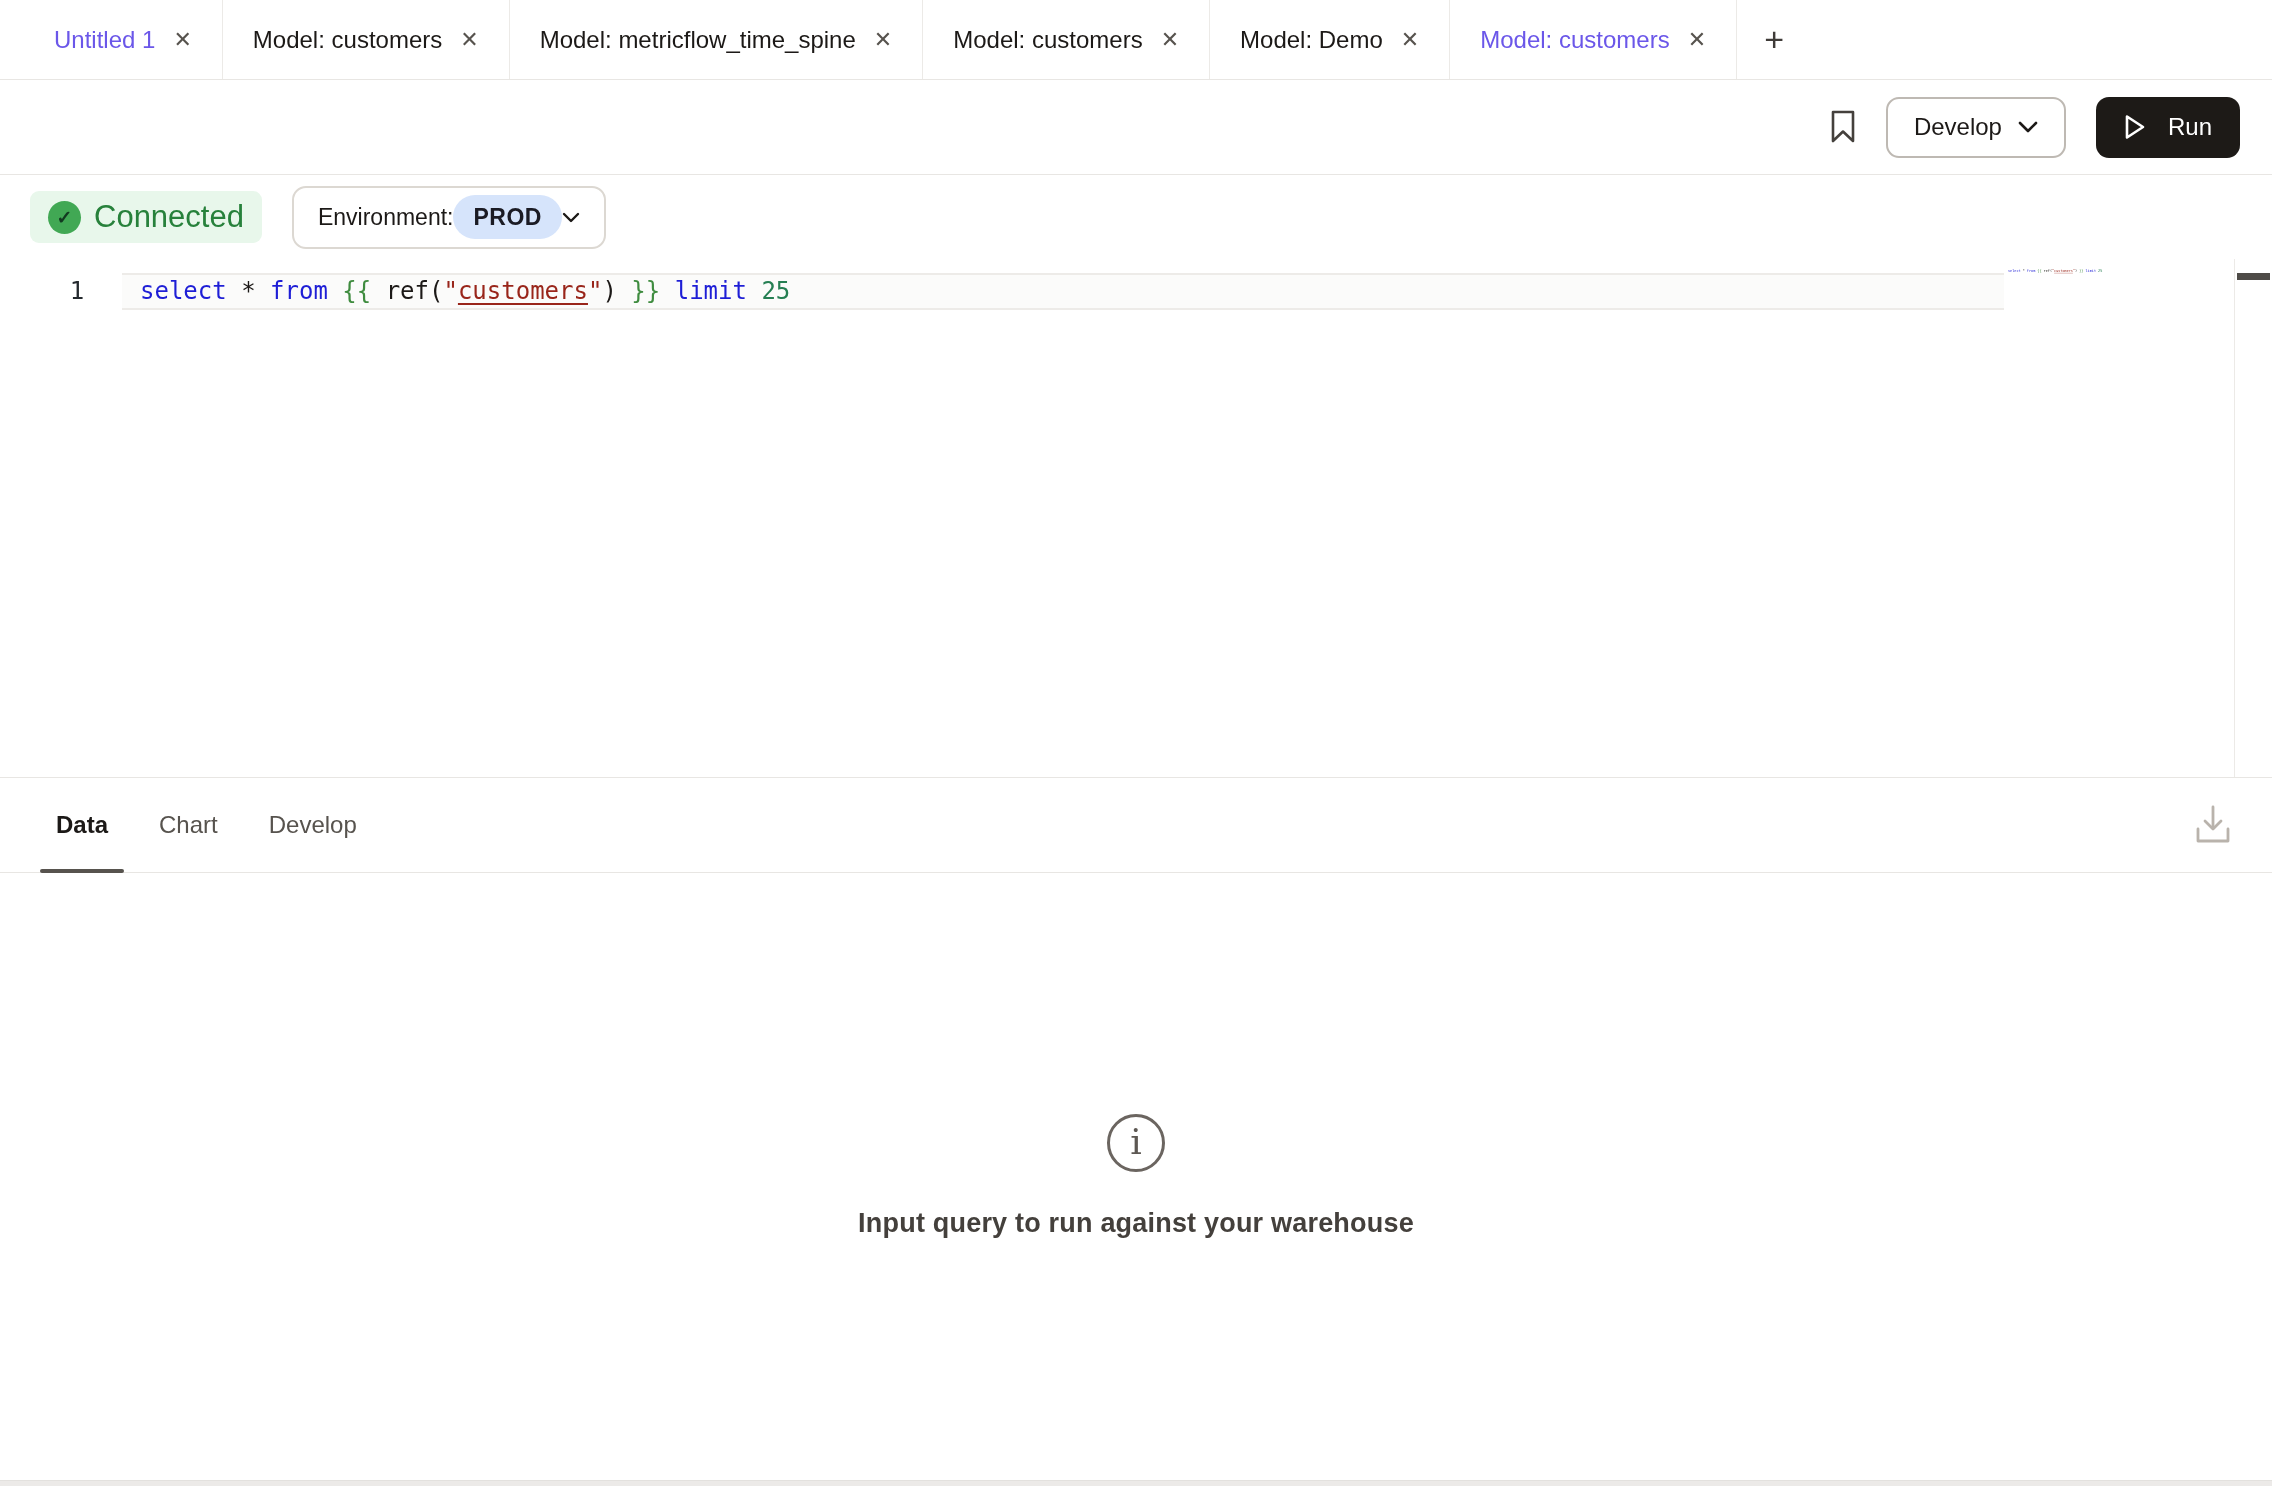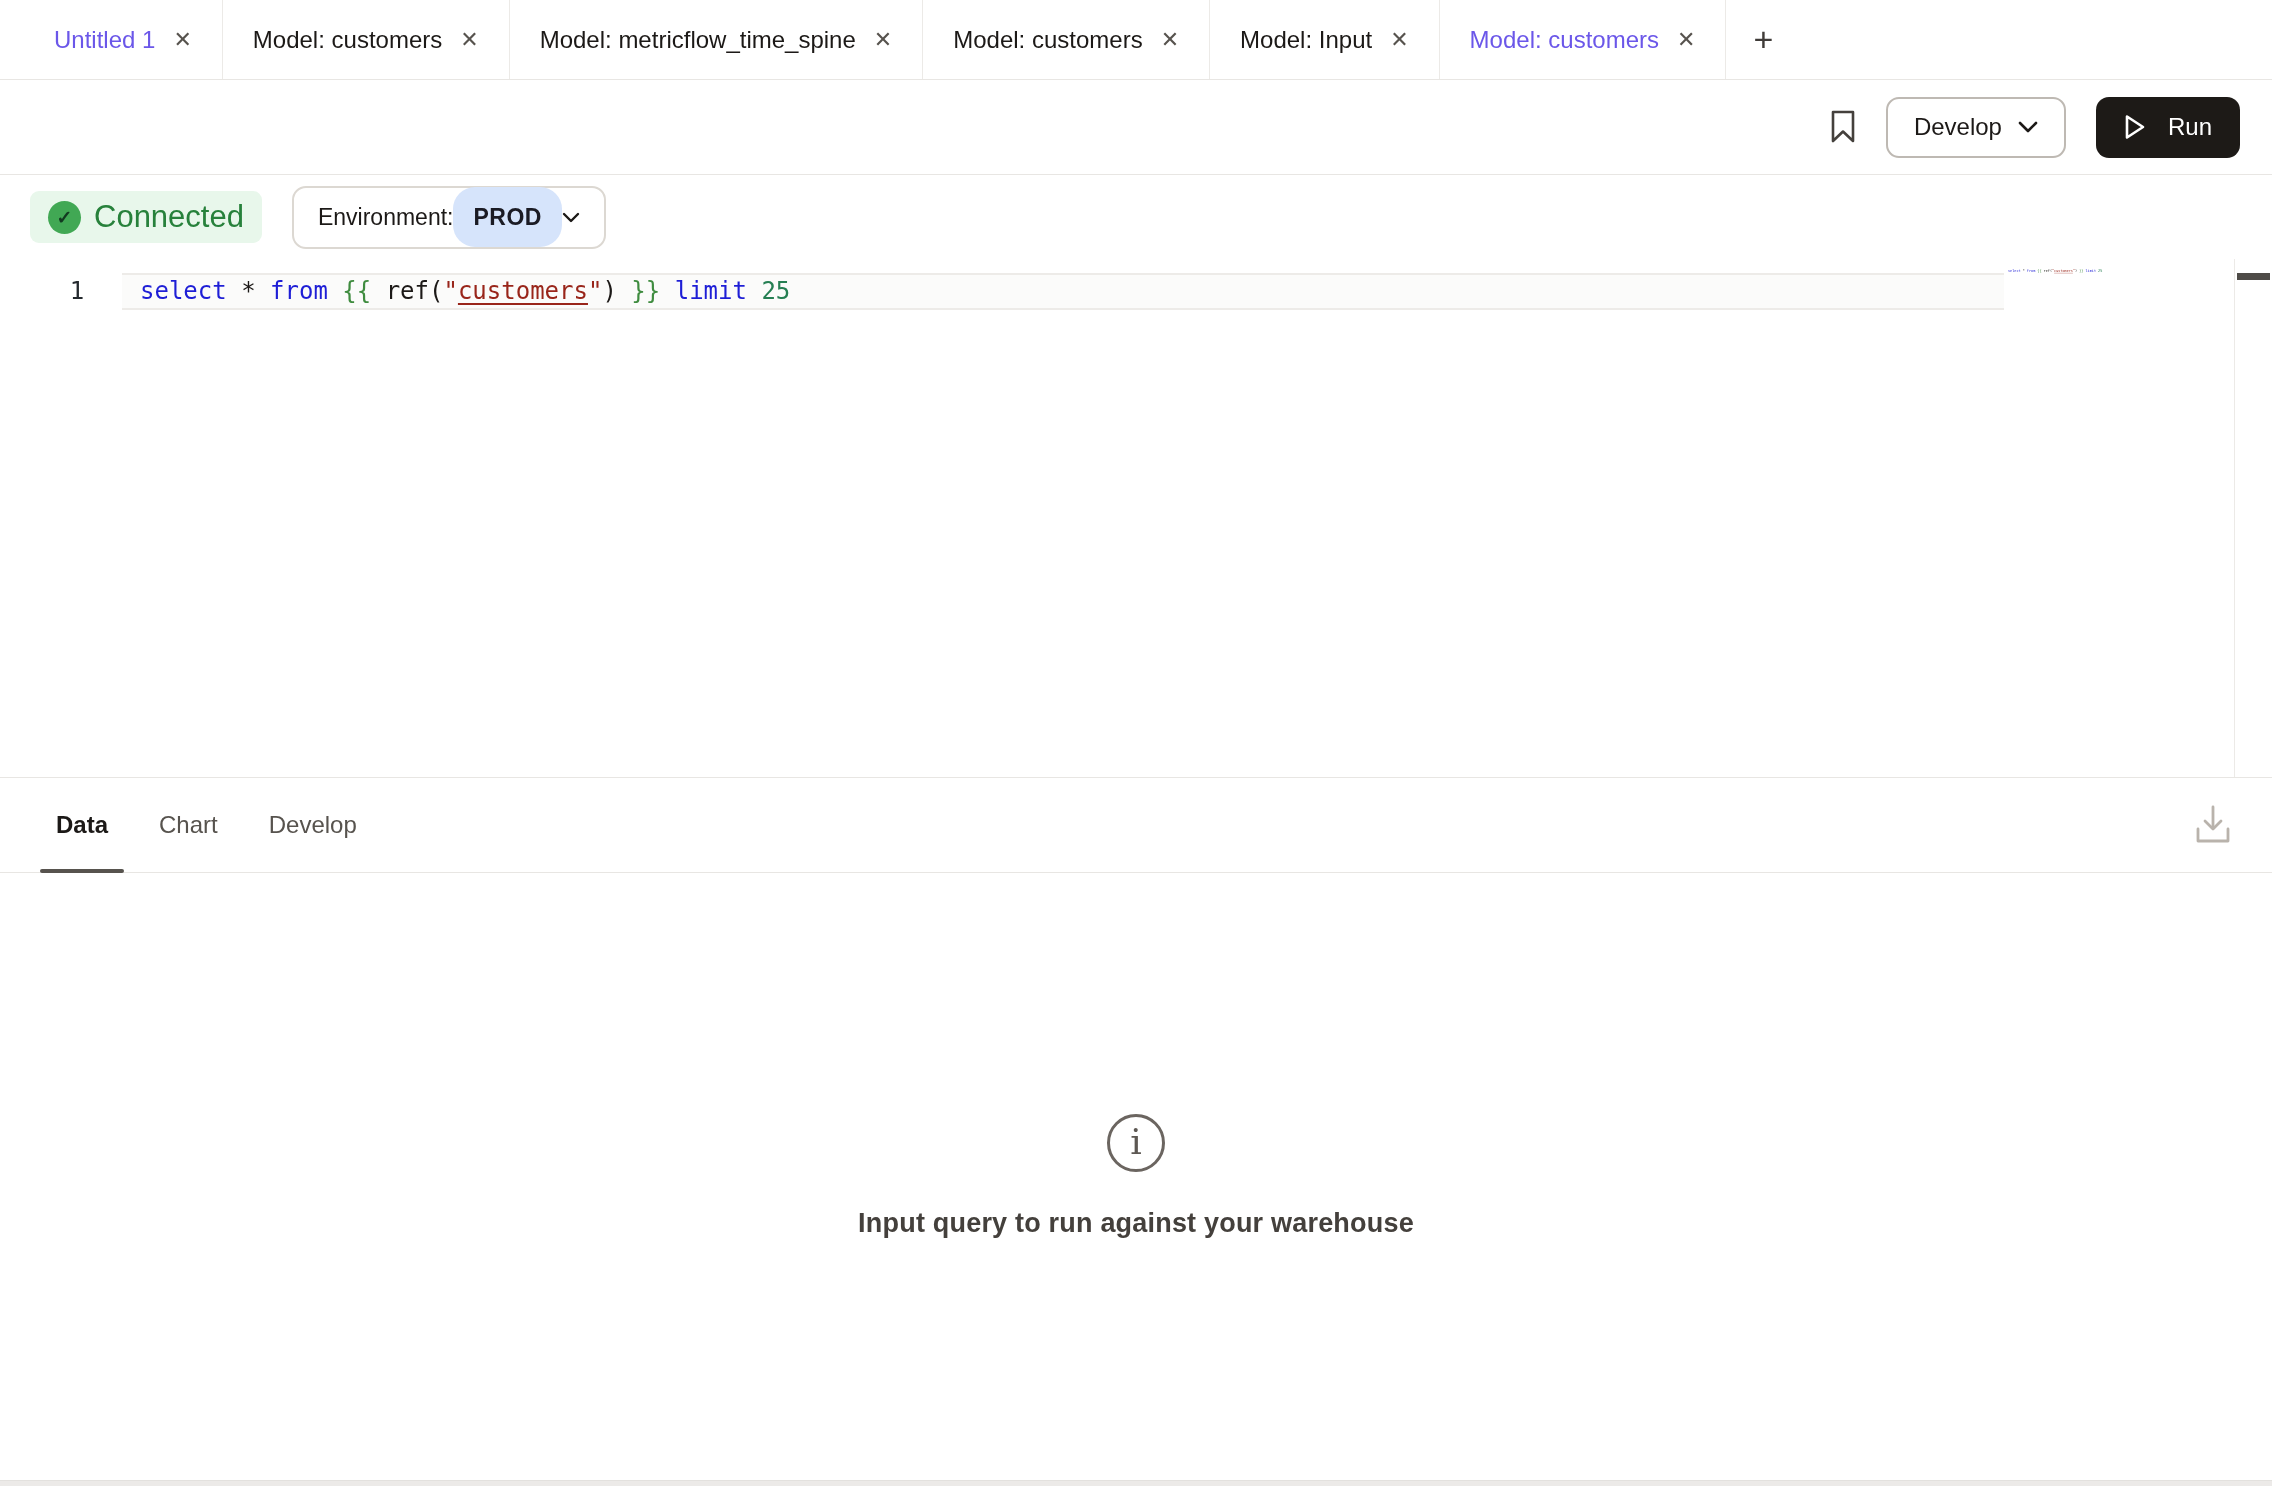--- a/index.html
+++ b/index.html
@@ -44,21 +44,21 @@
     display:flex; align-items:center; justify-content:center;
     color:#123A20; font-size:19px; font-weight:bold;
   }
   .badge-connected .lbl { color:var(--connected-green,#27813B); font-size:31px; font-weight:400; }
   .env-select {
     display:flex; align-items:center; gap:0; height:63px; padding:0 24px;
     background:#fff; border:2px solid #DCD8D2; border-radius:14px; cursor:pointer;
   }
   .env-select .lbl { font-size:23px; color:#1C1917; }
   .env-chip {
-    display:flex; align-items:center; height:60px; padding:0 20px; border-radius:22px;
+    display:flex; align-items:center; height:44px; padding:0 20px; border-radius:22px;
     background:var(--prod-chip-bg,#D6E4FB); color:#1B1B24; font-size:23px; font-weight:bold; letter-spacing:0.5px;
   }
   
   .editor { position:relative; height:519px; border-bottom:1px solid var(--border,#E8E6E3); background:#fff; cursor:text; }
   .gutter {
     position:absolute; left:60px; top:16px; width:34px; text-align:center;
     font-family:"DejaVu Sans Mono", monospace; font-size:24px; color:#24292E; line-height:33px;
   }
   .code-line {
     position:absolute; left:122px; top:14px; width:1882px; height:37px;
@@ -130,21 +130,21 @@
         </div>
         <div class="tab">
           <span class="tab-label">Model: metricflow_time_spine</span>
           <span class="tab-close">✕</span>
         </div>
         <div class="tab">
           <span class="tab-label">Model: customers</span>
           <span class="tab-close">✕</span>
         </div>
         <div class="tab">
-          <span class="tab-label">Model: Input</span>
+          <span class="tab-label">Model: Demo</span>
           <span class="tab-close">✕</span>
         </div>
         <div class="tab tab-highlight">
           <span class="tab-label">Model: customers</span>
           <span class="tab-close">✕</span>
         </div>
       </div>
     <div class="new-tab">
       <span>+</span>
     </div>

